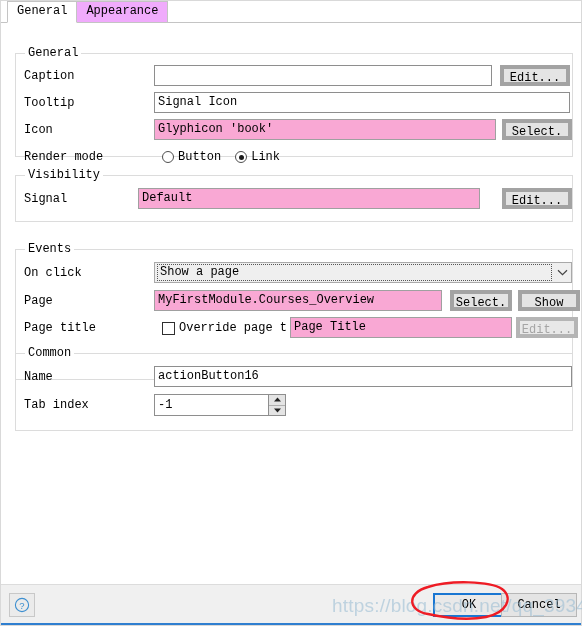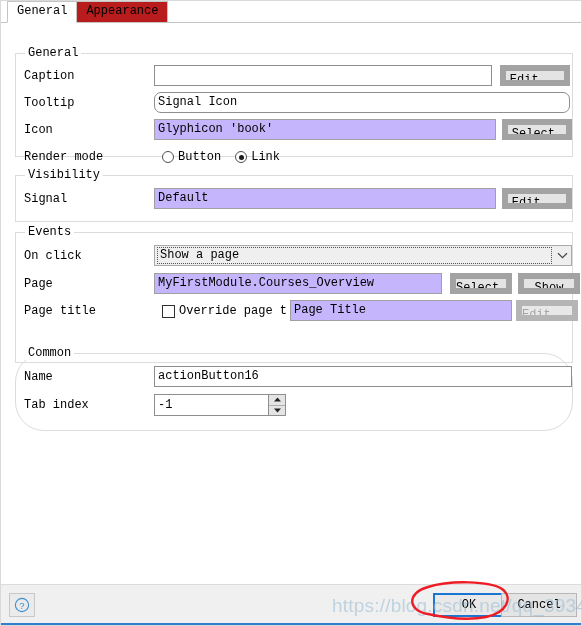--- a/index.html
+++ b/index.html
@@ -57,21 +57,21 @@
     background: #ffffff;
     display: flex; align-items: flex-end;
     padding-left: 6px;
     box-sizing: border-box;
   }
   .tab {
     font-family: "Liberation Mono", monospace;
     font-size: 12px;
     padding: 2px 9px 3px 9px;
     border: 1px solid #c4c4c4;
-    background: #b91c1c;
+    background: #f0abfc;
     line-height: 15px;
     position: relative;
     box-sizing: border-box;
     height: 22px;
   }
   .tab.active {
     background: #ffffff;
     border-bottom-color: #ffffff;
     z-index: 3;
   }
@@ -123,28 +123,28 @@
     border: 1px solid #8e8e8e;
     background: #ffffff;
     font-family: "Liberation Mono", monospace;
     font-size: 12px;
     line-height: 19px;
     padding: 0 3px;
     color: #000;
     white-space: nowrap;
     overflow: hidden;
   }
-  .tf.ro { background: #c4b5fd; border-color: #a0a0a0; }
+  .tf.ro { background: #f9a8d4; border-color: #a0a0a0; }
 
   
   .btn {
     position: absolute;
     height: 21px;
     box-sizing: border-box;
-    border: 6px solid #a3a3a3;
+    border: 4px solid #a3a3a3;
     background: #e4e4e4;
     font-family: "Liberation Mono", monospace;
     font-size: 12px;
     line-height: 19px;
     text-align: center;
     color: #000;
     white-space: nowrap;
     overflow: hidden;
   }
   .btn.disabled { color: #a5a5a5; background: #e8e8e8; border-color: #b5b5b5; }
@@ -304,21 +304,21 @@
       <div class="group-title">General</div>
 
       <div class="row" style="top:11px;">
         <div class="lbl">Caption</div>
         <div class="tf" style="left:138px; width:338px;"></div>
         <div class="btn" style="left:484px; width:70px;">Edit...</div>
       </div>
 
       <div class="row" style="top:38px;">
         <div class="lbl">Tooltip</div>
-        <div class="tf" style="left:138px; width:416px;border-radius:7px;">Signal Icon</div>
+        <div class="tf" style="left:138px; width:416px;">Signal Icon</div>
       </div>
 
       <div class="row" style="top:65px;">
         <div class="lbl">Icon</div>
         <div class="tf ro" style="left:138px; width:342px;">Glyphicon 'book'</div>
         <div class="btn" style="left:486px; width:70px;">Select.</div>
       </div>
 
       <div class="row" style="top:92px;">
         <div class="lbl">Render mode</div>
@@ -333,26 +333,26 @@
           </div>
         </div>
       </div>
     </div>
 
     <div class="group" style="top:152px; height:47px;">
       <div class="group-title">Visibility</div>
 
       <div class="row" style="top:12px;">
         <div class="lbl">Signal</div>
-        <div class="tf ro" style="left:138px; width:342px;">Default</div>
+        <div class="tf ro" style="left:122px; width:342px;">Default</div>
         <div class="btn" style="left:486px; width:70px;">Edit...</div>
       </div>
     </div>
 
-    <div class="group" style="top:209px; height:131px;">
+    <div class="group" style="top:226px; height:131px;">
       <div class="group-title">Events</div>
 
       <div class="row" style="top:12px;">
         <div class="lbl">On click</div>
         <div class="combo" style="left:138px; width:418px;">
           <div class="cb-text">Show a page</div>
           <div class="cb-arrow">
             <svg width="11" height="7" viewBox="0 0 11 7">
               <polyline points="1,1.2 5.5,5.6 10,1.2" fill="none" stroke="#444" stroke-width="1.2"></polyline>
             </svg>
@@ -371,21 +371,21 @@
         <div class="lbl">Page title</div>
         <div class="cbx-wrap" style="left:146px; top:0;">
           <span class="cbx"></span>
           <span class="cbx-label">Override page t</span>
         </div>
         <div class="tf ro" style="left:274px; width:222px;">Page Title</div>
         <div class="btn disabled" style="left:500px; width:62px;">Edit...</div>
       </div>
     </div>
 
-    <div class="group" style="top:330px; height:78px;border-radius:29px;">
+    <div class="group" style="top:330px; height:78px;">
       <div class="group-title">Common</div>
 
       <div class="row" style="top:12px;">
         <div class="lbl">Name</div>
         <div class="tf" style="left:138px; width:418px;">actionButton16</div>
       </div>
 
       <div class="row" style="top:40px;">
         <div class="lbl">Tab index</div>
         <div class="spin" style="left:138px; width:132px;">

